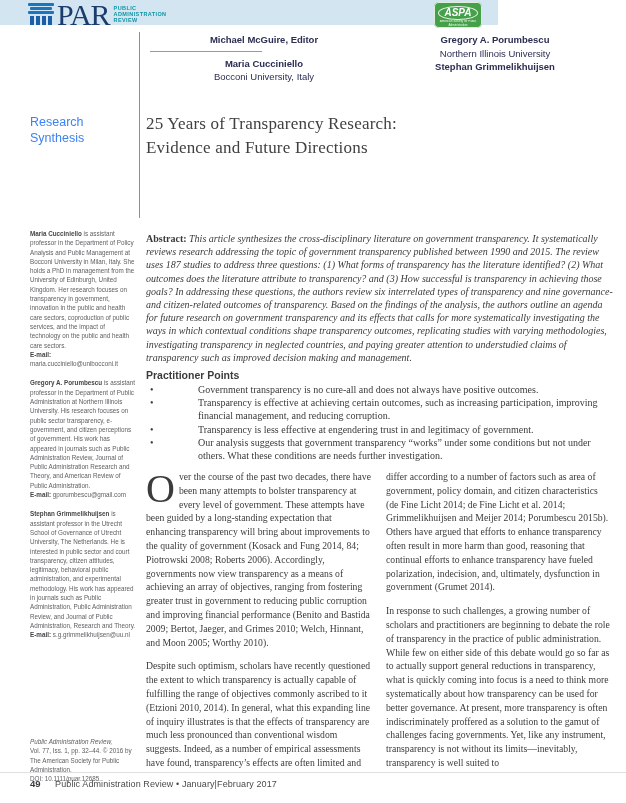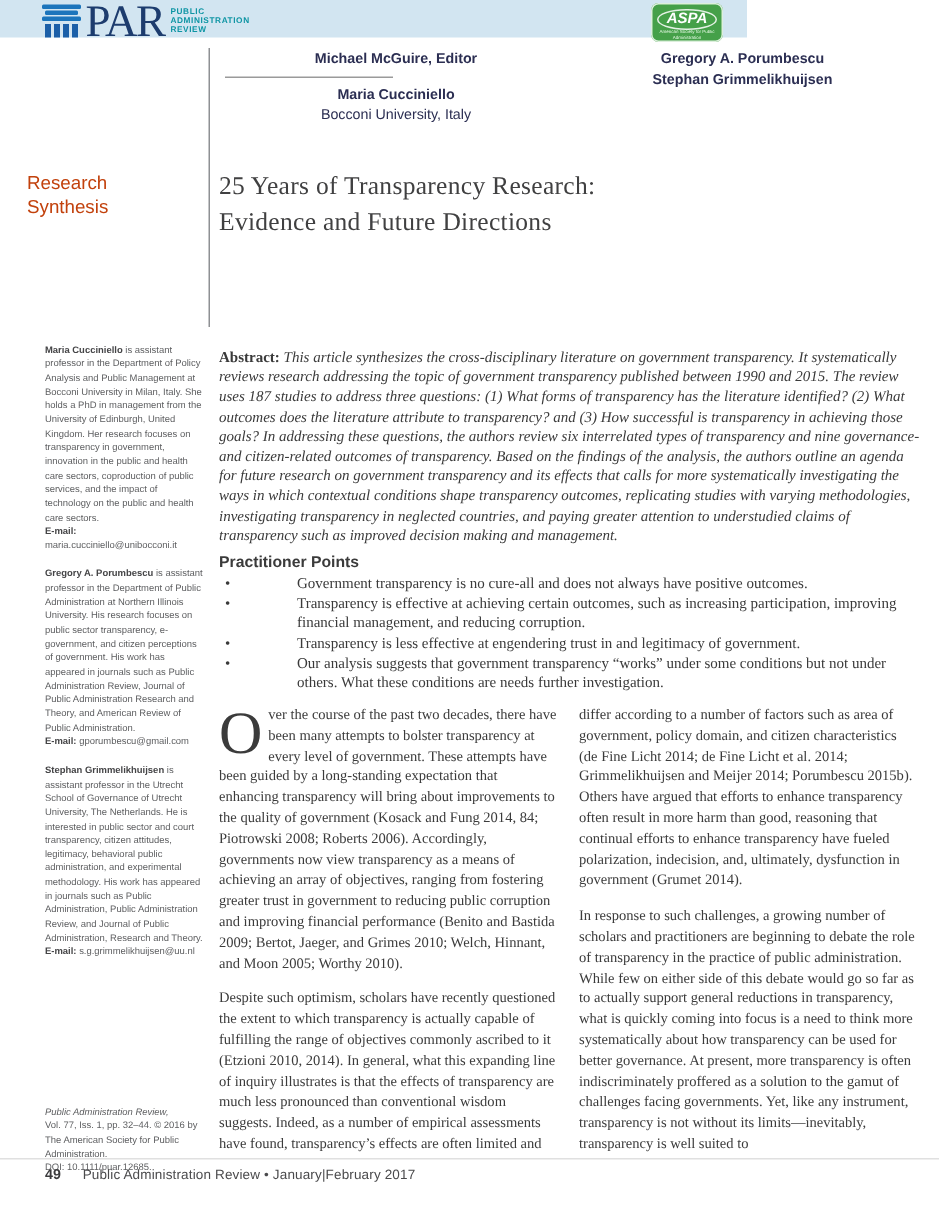--- a/index.html
+++ b/index.html
@@ -49,22 +49,22 @@
   
   .byline { position:absolute; left:150px; top:33px; width:462px; display:flex; }
   .byline-left  { width:228px; }
   .byline-right { width:234px; }
   .byline p { color:#2b2e52; font-size:9.5px; line-height:13.5px;text-align:center; }
   .b-bold { font-weight:bold; }
   .byline-rule { border:0; border-top:1px solid #9a9a9a; width:112px; margin:4px 0 5px 0; }
 
   
   .side-label {
-    position:absolute; left:18px; top:115px; width:80px;
-    font-size:12.5px; line-height:15.5px; color:#c2410c;
+    position:absolute; left:30px; top:115px; width:80px;
+    font-size:12.5px; line-height:15.5px; color:#3b82f6;
   }
   .bios { position:absolute; left:30px; top:229px; width:106px; }
   .bio { margin-bottom:10px; font-size:6.3px; line-height:9.3px; color:#5d5e60; }
   .bio-name { font-weight:bold; color:#454547; }
   .bio-email-label { font-weight:bold; color:#454547; }
   .citation { position:absolute; left:30px; top:737px; width:106px;
     font-size:6.3px; line-height:9.3px; color:#5d5e60; }
   .cit-it { font-style:italic; }
 
   
@@ -146,20 +146,21 @@
 
   <section class="byline">
     <div class="byline-left">
       <p class="b-bold">Michael McGuire, Editor</p>
       <hr class="byline-rule">
       <p class="b-bold">Maria Cucciniello</p>
       <p class="b-reg">Bocconi University, Italy</p>
     </div>
     <div class="byline-right">
       <p class="b-bold">Gregory A. Porumbescu</p>
+      <p class="b-reg">Northern Illinois University</p>
       <p class="b-bold">Stephan Grimmelikhuijsen</p>
     </div>
   </section>
 
   <aside class="side-label">Research Synthesis</aside>
 
   <aside class="bios">
     <div class="bio">
       <span class="bio-name">Maria Cucciniello</span>
       <span>is assistant professor in the Department of Policy Analysis and Public Management at Bocconi University in Milan, Italy. She holds a PhD in management from the University of Edinburgh, United Kingdom. Her research focuses on transparency in government, innovation in the public and health care sectors, coproduction of public services, and the impact of technology on the public and health care sectors.</span><br>

